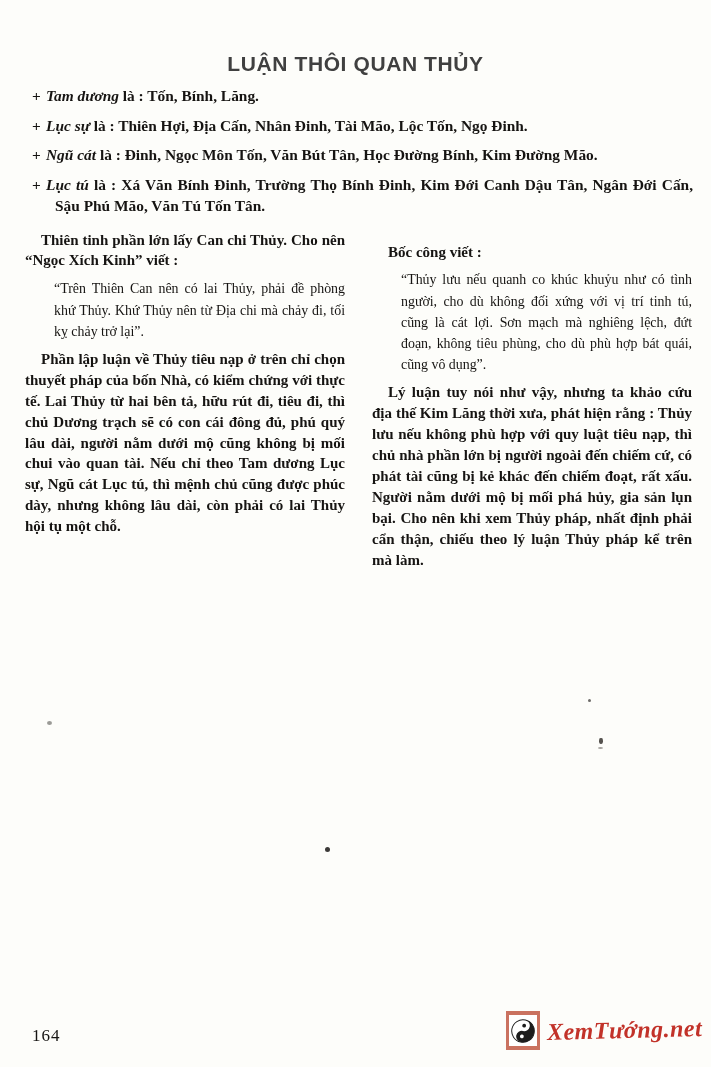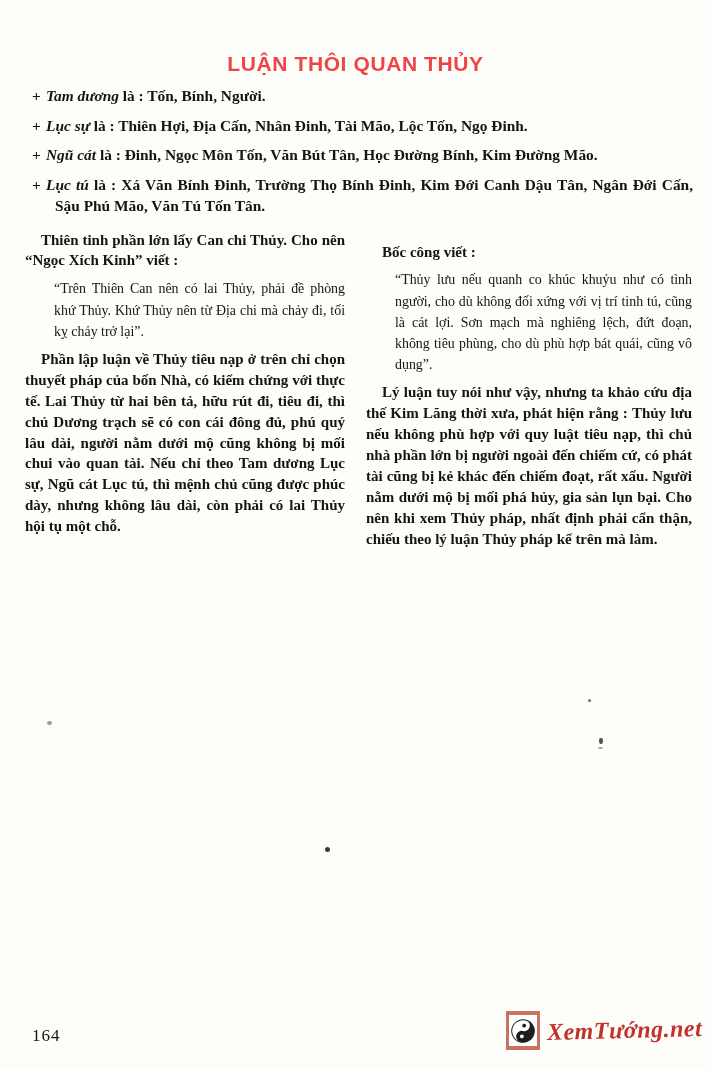--- a/index.html
+++ b/index.html
@@ -14,21 +14,21 @@
     box-sizing:border-box;
   }
   .title{
     margin:0;
     padding-top:52px;
     text-align:center;
     font-family:"Liberation Sans", sans-serif;
     font-size:21px;
     font-weight:700;
     letter-spacing:.6px;
-    color:#ef4444;
+    color:#404040;
   }
   .intro{
     margin:13px 20px 0 25px;
     font-size:15.4px;
     line-height:21px;
     text-align:justify;
     text-indent:16px;
     font-weight:600;
   }
   .bullets{
@@ -43,21 +43,21 @@
     font-weight:600;
     padding-left:23px;
     text-indent:-23px;
     text-align:justify;
   }
   .bullets .marker{display:inline-block;width:14px;text-indent:0;}
   .bullets i{font-weight:700;}
   .columns{
     display:flex;
     margin:14px 19px 0 25px;
-    gap:21px;
+    gap:27px;
   }
   .col{min-width:0;}
   .col.left{width:320px;flex:0 0 320px;}
   .col.right{flex:1;margin-top:12px;}
   .col p{
     margin:0;
     font-size:15px;
     line-height:20.9px;
     text-align:justify;
     font-weight:600;
@@ -114,21 +114,21 @@
 </style>
 </head>
 <body>
 
 <div class="page">
 
   <h1 class="title">LUẬN THÔI QUAN THỦY</h1>
 
 
   <ul class="bullets">
-    <li><span class="marker">+</span><i>Tam dương</i><span> là : Tốn, Bính, Người.</span></li>
+    <li><span class="marker">+</span><i>Tam dương</i><span> là : Tốn, Bính, Lăng.</span></li>
     <li><span class="marker">+</span><i>Lục sự</i><span> là : Thiên Hợi, Địa Cấn, Nhân Đinh, Tài Mão, Lộc Tốn, Ngọ Đinh.</span></li>
     <li><span class="marker">+</span><i>Ngũ cát</i><span> là : Đinh, Ngọc Môn Tốn, Văn Bút Tân, Học Đường Bính, Kim Đường Mão.</span></li>
     <li><span class="marker">+</span><i>Lục tú</i><span> là : Xá Văn Bính Đinh, Trường Thọ Bính Đinh, Kim Đới Canh Dậu Tân, Ngân Đới Cấn, Sậu Phú Mão, Văn Tú Tốn Tân.</span></li>
   </ul>
 
   <div class="columns">
     <div class="col left">
       <p class="body-para">Thiên tinh phần lớn lấy Can chi Thủy. Cho nên “Ngọc Xích Kinh” viết :</p>
       <p class="quote">“Trên Thiên Can nên có lai Thủy, phải đề phòng khứ Thủy. Khứ Thủy nên từ Địa chi mà chảy đi, tối kỵ chảy trở lại”.</p>
       <p class="body-para">Phần lập luận về Thủy tiêu nạp ở trên chỉ chọn thuyết pháp của bốn Nhà, có kiểm chứng với thực tế. Lai Thủy từ hai bên tả, hữu rút đi, tiêu đi, thì chủ Dương trạch sẽ có con cái đông đủ, phú quý lâu dài, người nằm dưới mộ cũng không bị mối chui vào quan tài. Nếu chỉ theo Tam dương Lục sự, Ngũ cát Lục tú, thì mệnh chủ cũng được phúc dày, nhưng không lâu dài, còn phải có lai Thủy hội tụ một chỗ.</p>

